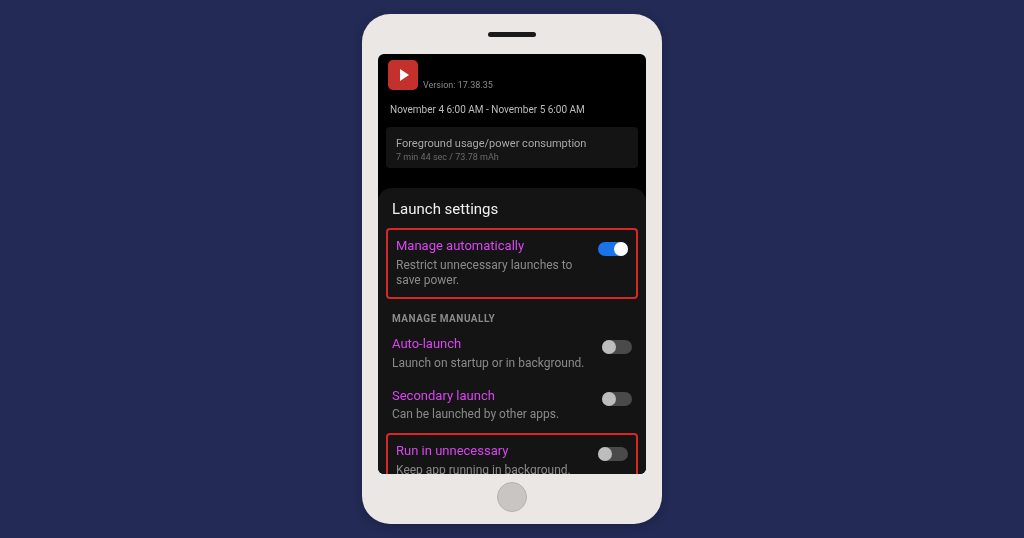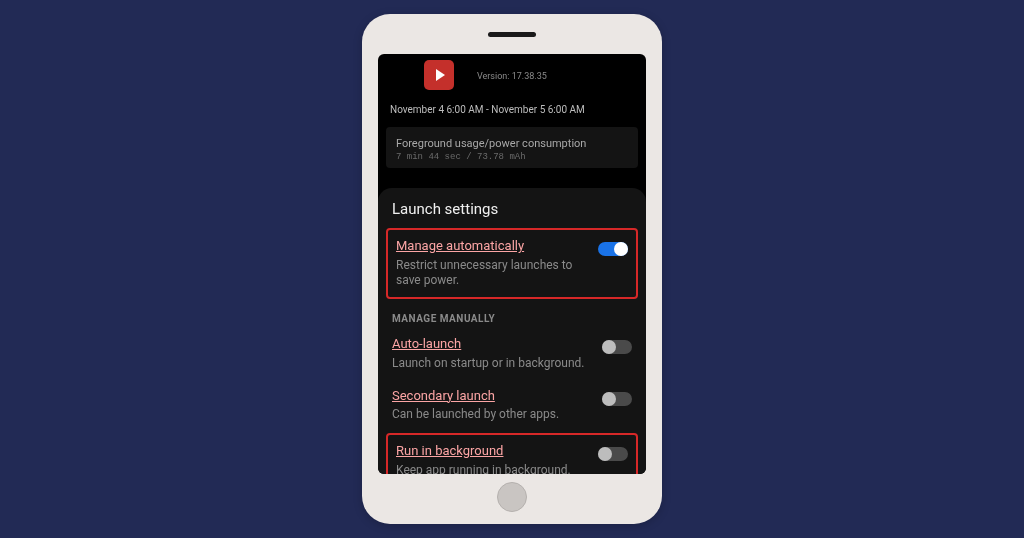--- a/index.html
+++ b/index.html
@@ -46,24 +46,23 @@
       width: 100%;
       height: 100%;
       background: #000;
       border-radius: 6px;
       overflow: hidden;
       position: relative;
       color: #fff;
     }
     .app-header {
       display: flex;
-      align-items: center;
+      align-items: flex-end;
       padding: 6px 10px 4px 10px;
-      gap: 23px;
-      margin-left: 36px;
+      gap: 5px;
     }
     .app-icon {
       width: 30px;
       height: 30px;
       background: #c4302b;
       border-radius: 5px;
       display: flex;
       align-items: center;
       justify-content: center;
       position: relative;
@@ -96,21 +95,20 @@
     .usage-title {
       font-size: 11px;
       color: #a8a8a8;
     }
     .usage-sub {
       font-size: 9px;
       color: #6a6a6a;
       margin-top: 2px;
       white-space: nowrap;
       overflow: hidden;
-      font-family: Liberation Mono, monospace;
     }
     .sheet {
       position: absolute;
       left: 0;
       right: 0;
       bottom: 0;
       top: 134px;
       background: #141414;
       border-top-left-radius: 14px;
       border-top-right-radius: 14px;
@@ -125,24 +123,23 @@
     .setting-row {
       display: flex;
       align-items: flex-start;
       justify-content: space-between;
       padding: 8px 14px;
       gap: 10px;
     }
     .setting-text { flex: 1; }
     .setting-label {
       font-size: 13px;
-      color: #fca5a5;
+      color: #d946ef;
       font-weight: 400;
       line-height: 1.3;
-      text-decoration: underline;
     }
     .setting-desc {
       font-size: 12px;
       color: #8a8a8a;
       margin-top: 3px;
       line-height: 1.3;
     }
     .toggle {
       width: 30px;
       height: 14px;
@@ -231,21 +228,21 @@
           <div class="setting-desc">Can be launched by other apps.</div>
         </div>
         <div class="toggle toggle-off">
           <div class="toggle-knob"></div>
         </div>
       </div>
 
       <div class="highlight-box">
         <div class="setting-row">
           <div class="setting-text">
-            <div class="setting-label">Run in background</div>
+            <div class="setting-label">Run in unnecessary</div>
             <div class="setting-desc">Keep app running in background.</div>
           </div>
           <div class="toggle toggle-off">
             <div class="toggle-knob"></div>
           </div>
         </div>
       </div>
 
     </div>
   </div>

